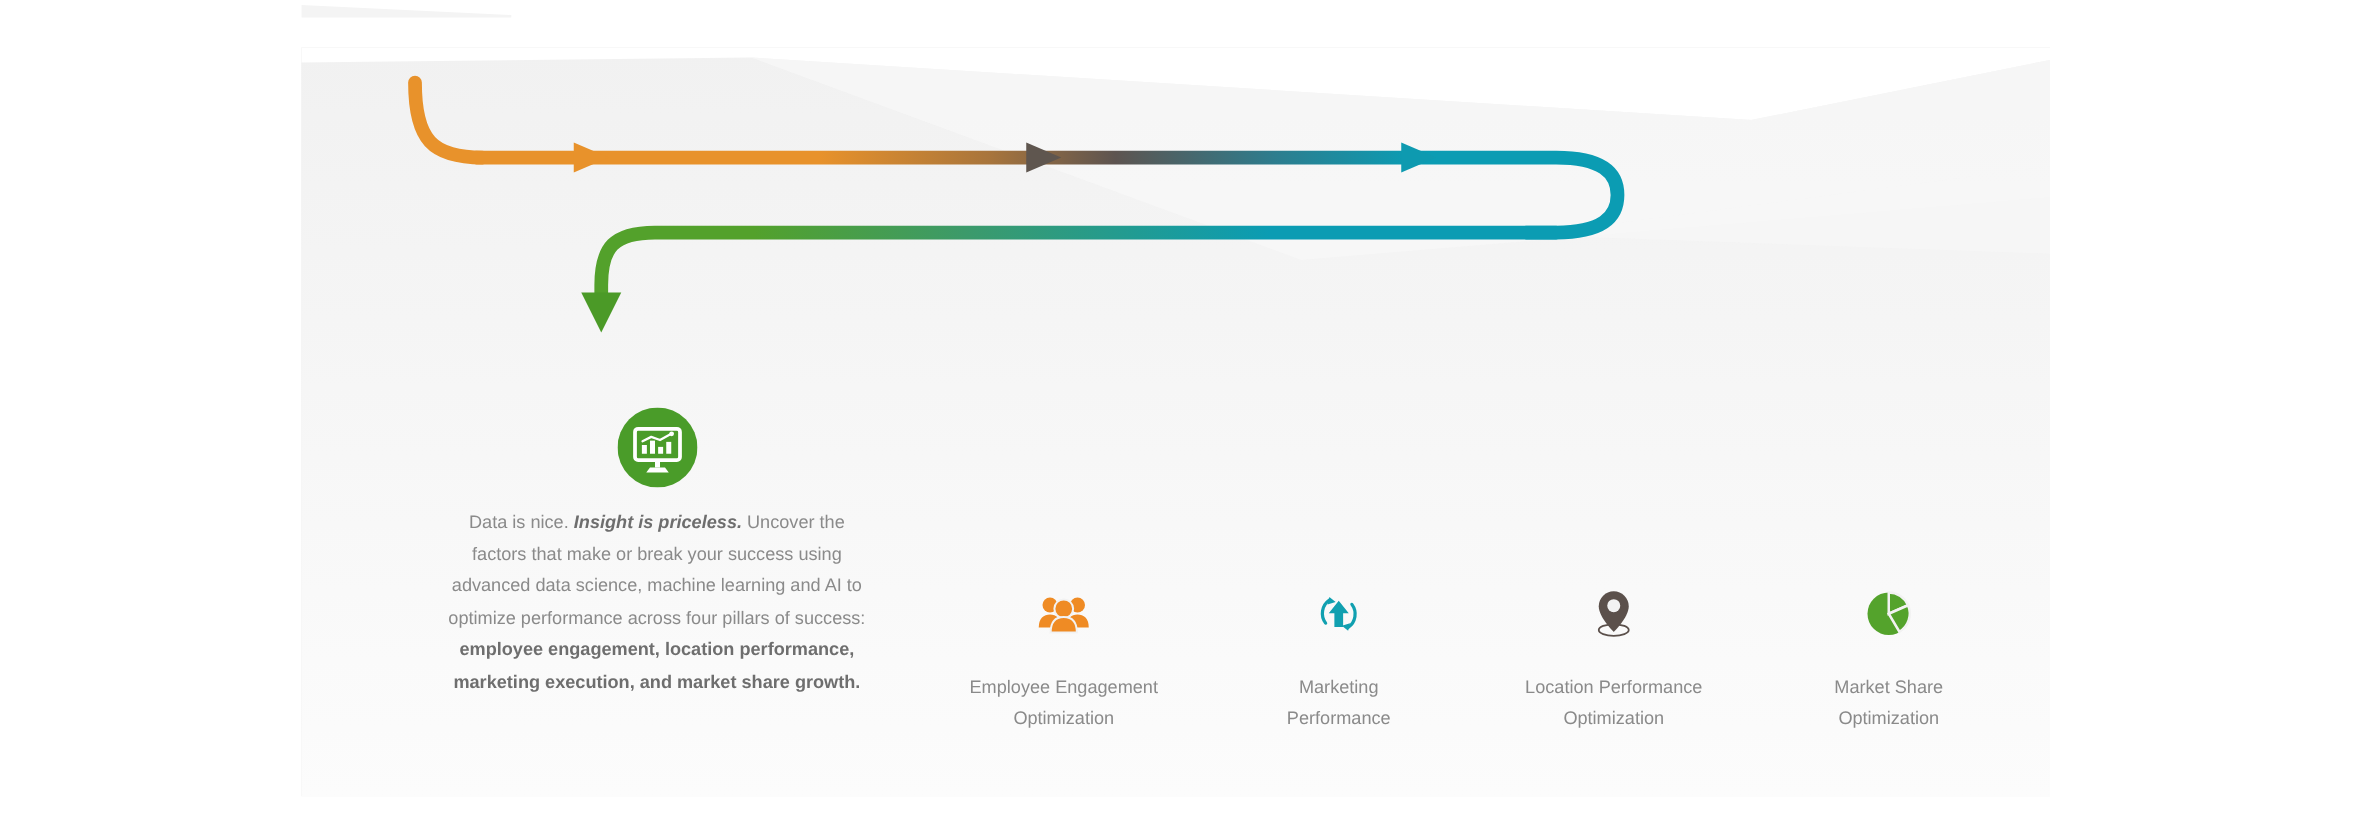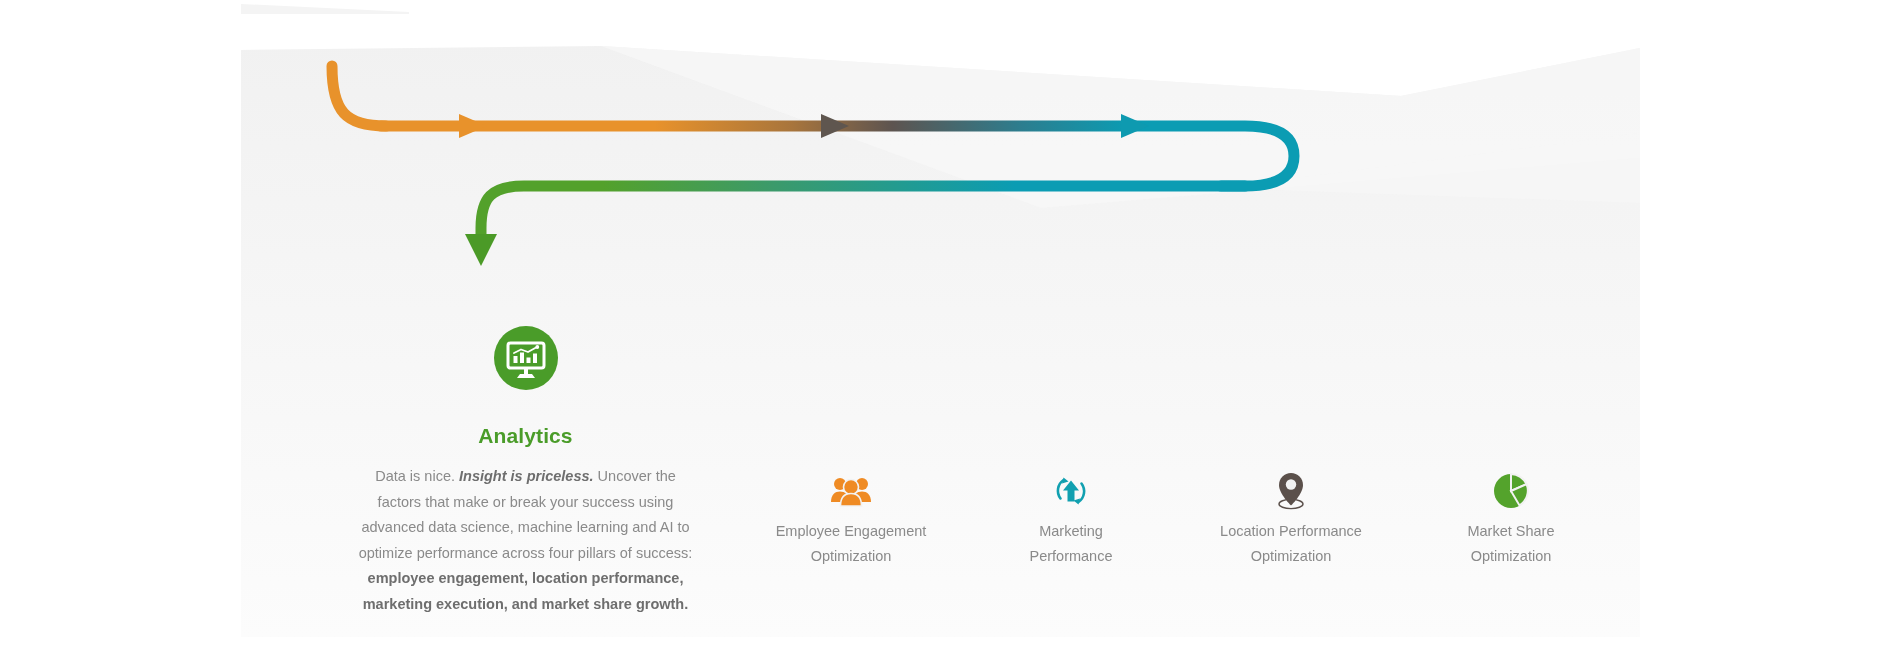--- a/index.html
+++ b/index.html
@@ -114,21 +114,21 @@
     flex: 1 1 0;
     text-align: center;
   }
   .pillar-icon {
     height: 46px;
     display: flex;
     align-items: center;
     justify-content: center;
   }
   .pillar-label {
-    margin-top: 5px;
+    margin-top: 24px;
     font-size: 14.5px;
     line-height: 25px;
     color: #8a8a8a;
     white-space: pre-line;
   }
 </style>
 </head>
 <body>
 
 <div id="stage">
@@ -209,21 +209,20 @@
           <rect x="26" y="26.5" width="4" height="10.5" fill="#ffffff"></rect>
           <rect x="32.5" y="31.5" width="4" height="5.5" fill="#ffffff"></rect>
           <rect x="39" y="27.5" width="4" height="9.5" fill="#ffffff"></rect>
           <polyline points="20,27 27,23.5 34,26 43,21" fill="none" stroke="#ffffff" stroke-width="1.8" stroke-linecap="round" stroke-linejoin="round"></polyline>
           <circle cx="43.3" cy="21" r="1.9" fill="#ffffff"></circle>
           <path d="M26 48 L38 48 L41 52 L23 52 Z" fill="#ffffff"></path>
           <rect x="30" y="42" width="4" height="6" fill="#ffffff"></rect>
         </svg>
       </div>
 
-      <div class="analytics-title">Analytics</div>
 
       <div class="analytics-copy">
         <span>Data is nice. </span><span class="em">Insight is priceless.</span><span> Uncover the factors that make or break your success using advanced data science, machine learning and AI to optimize performance across four pillars of success: </span><span class="strong">employee engagement, location performance, marketing execution, and market share growth</span><span class="strong">.</span>
       </div>
     </div>
 
     <div class="pillars">
 
       <div class="pillar">
         <div class="pillar-icon">

